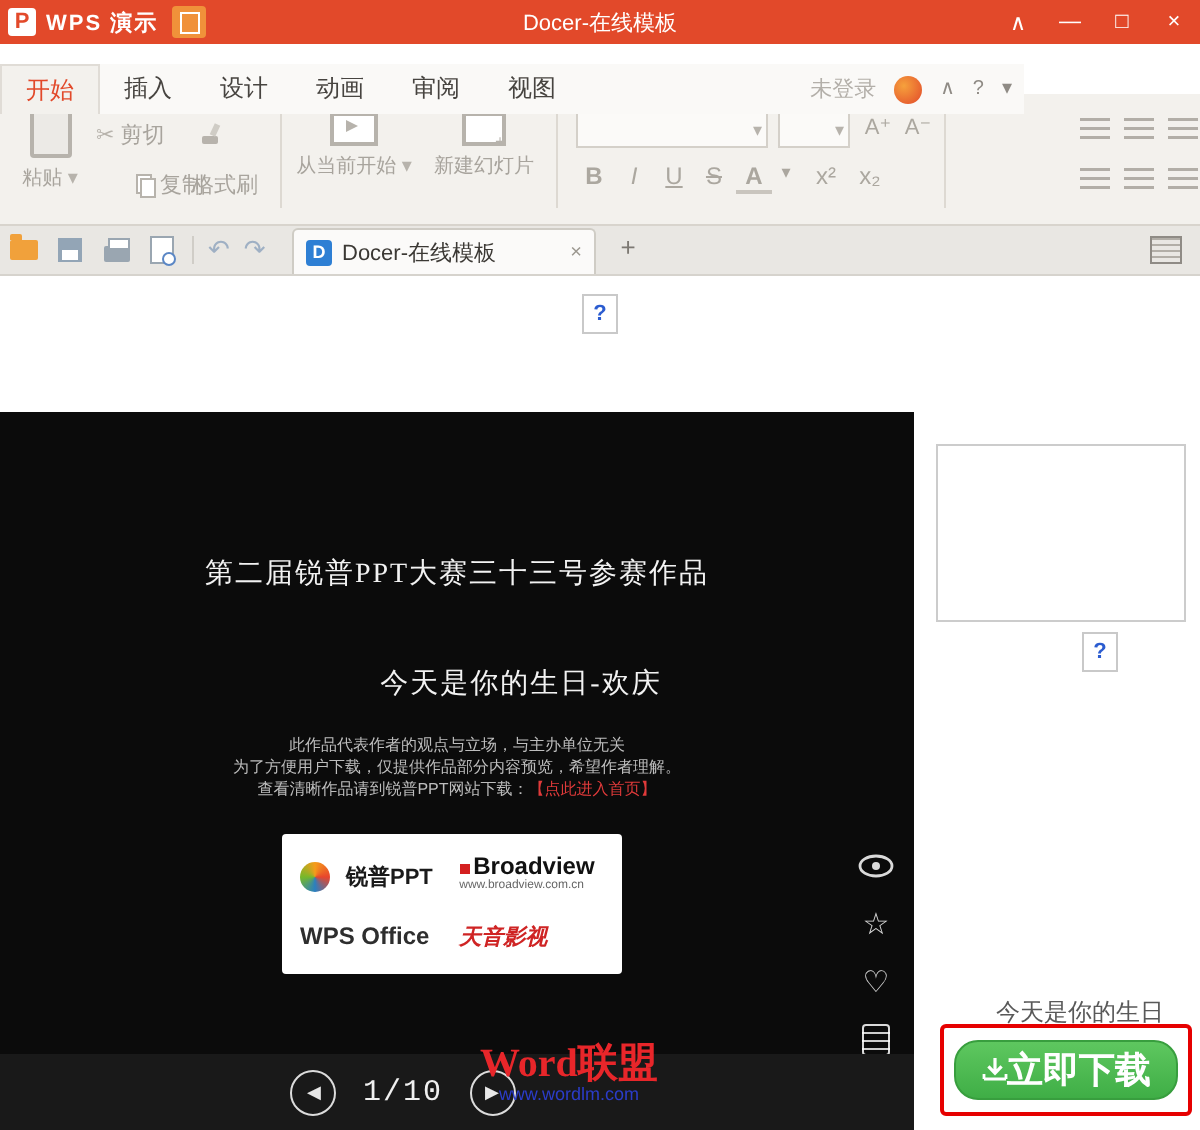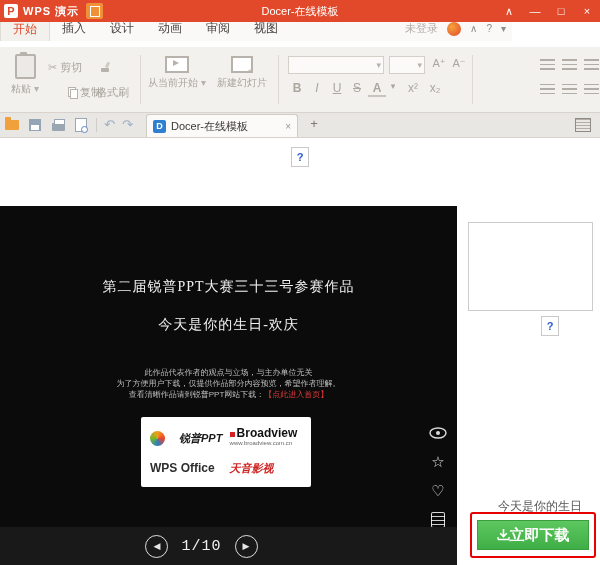--- a/index.html
+++ b/index.html
@@ -14,21 +14,21 @@
   .app-name{font-size:11px;font-weight:bold;letter-spacing:1px;}
   .doc-btn{width:17px;height:16px;background:#f0913a;margin-left:7px;border-radius:2px;
            display:flex;align-items:center;justify-content:center;}
   .doc-btn i{display:block;width:8px;height:9px;border:1px solid #fff;background:transparent;}
   .window-title{position:absolute;left:120px;right:120px;text-align:center;font-size:11px;color:#fff;}
   .win-controls{margin-left:auto;display:flex;height:22px;}
   .win-btn{width:26px;height:22px;display:flex;align-items:center;justify-content:center;
            font-size:11px;color:#fff;}
 
   
-  .menubar{position:absolute;top:16px;left:0;width:512px;height:25px;background:#faf9f7;
+  .menubar{position:absolute;top:32px;left:0;width:512px;height:25px;background:#faf9f7;
            display:flex;align-items:flex-end;z-index:9;}
   .tab{height:25px;line-height:25px;padding:0 12px;font-size:12px;color:#474440;}
   .tab.active{color:#e2492a;background:#f3f1ed;border:1px solid #e0dcd6;border-bottom:none;
               height:24px;line-height:24px;}
   .menu-right{position:absolute;right:6px;top:0;height:25px;display:flex;align-items:center;gap:9px;}
   .login{font-size:11px;color:#b3afa9;}
   .acct-icon{width:14px;height:14px;border-radius:50%;background:radial-gradient(circle at 35% 35%,#f6a13c,#e2492a);}
   .menu-glyph{font-size:10px;color:#8f8b85;}
 
   
@@ -100,21 +100,21 @@
   
   .preview{position:absolute;top:206px;left:0;width:457px;height:359px;background:#0b0b0b;}
   .slide-line{position:absolute;width:100%;text-align:center;color:#f2f2f2;
               font-family:"Liberation Serif","DejaVu Serif",serif;font-size:14px;letter-spacing:1px;}
   .slide-notes{position:absolute;top:161px;width:100%;text-align:center;color:#bdbdbd;
                font-size:8px;line-height:11px;}
   .note-link{color:#e03a3a;}
   .logo-box{position:absolute;left:141px;top:211px;width:170px;height:70px;background:#fff;
             border-radius:2px;display:grid;grid-template-columns:1.1fr 1fr;align-items:center;
             padding:5px 9px;box-sizing:border-box;}
-  .logo-ruipu{display:flex;align-items:center;gap:14px;font-weight:bold;font-size:11px;color:#1a1a1a;font-style:italic;}
+  .logo-ruipu{display:flex;align-items:center;gap:8px;font-weight:bold;font-size:11px;color:#1a1a1a;}
   .ruipu-circle{width:15px;height:15px;border-radius:50%;flex:none;
                 background:conic-gradient(#f59c1a,#e8452c,#2a7fc1,#76b82a,#f59c1a);}
   .logo-broadview{font-weight:bold;font-size:12px;color:#111;line-height:10px;}
   .logo-broadview .red-sq{display:inline-block;width:5px;height:5px;background:#d42020;margin-right:2px;}
   .bv-url{font-size:6px;font-weight:normal;color:#666;letter-spacing:0;}
   .logo-wps{font-weight:bold;font-size:12px;color:#2e2e2e;}
   .logo-media{color:#cf2424;font-weight:bold;font-size:11px;font-style:italic;}
   .viewer-icons{position:absolute;right:10px;top:218px;display:flex;flex-direction:column;gap:11px;
                 align-items:center;color:rgba(255,255,255,.85);}
   .vi{width:18px;height:18px;display:flex;align-items:center;justify-content:center;font-size:15px;}
@@ -130,22 +130,22 @@
   .wm-line1{font-size:20px;font-weight:bold;color:#e8262a;font-family:"Liberation Serif","DejaVu Serif",serif;}
   .wm-line2{font-size:9px;color:#2b3cc9;}
 
   
   .side-panel{position:absolute;left:457px;top:206px;width:143px;height:359px;background:#fff;}
   .panel-card{position:absolute;left:11px;top:16px;width:125px;height:89px;border:1px solid #ccc;background:#fff;box-sizing:border-box;}
   .bi-panel{position:absolute;left:84px;top:110px;}
   .panel-title{position:absolute;left:41px;top:292px;font-size:12px;color:#595959;white-space:nowrap;}
   .download-wrap{position:absolute;left:13px;top:306px;width:122px;height:42px;border:2px solid #e60000;
                  border-radius:3px;display:flex;align-items:center;justify-content:center;box-sizing:content-box;}
-  .download-btn{width:110px;height:28px;background:linear-gradient(#5ec75f,#3fae46);border-radius:0;
-                border:1px solid #389e3e;color:#fff;font-size:15px;font-weight:bold;
+  .download-btn{width:110px;height:28px;background:linear-gradient(#5ec75f,#3fae46);border-radius:12px;
+                border:1px solid #389e3e;color:#fff;font-size:18px;font-weight:bold;
                 display:flex;align-items:center;justify-content:center;cursor:pointer;}
 </style>
 </head>
 <body>
 
 <div class="stage">
 
   <div class="titlebar">
     <span class="app-icon">P</span>
     <span class="app-name">WPS 演示</span>
@@ -270,21 +270,21 @@
     <span class="new-tab">+</span>
     <span class="panel-icon"></span>
   </div>
 
   <div class="content-top">
     <div class="broken-img bi-top">?</div>
   </div>
 
   <div class="preview">
     <div class="slide-line" style="top:72px;">第二届锐普PPT大赛三十三号参赛作品</div>
-    <div class="slide-line" style="top:110px;">今天是你的生日-欢庆</div>
+    <div class="slide-line" style="top:127px;padding-left:32px;">今天是你的生日-欢庆</div>
     <div class="slide-notes">
       <div>此作品代表作者的观点与立场，与主办单位无关</div>
       <div>为了方便用户下载，仅提供作品部分内容预览，希望作者理解。</div>
       <div><span>查看清晰作品请到锐普PPT网站下载：</span><span class="note-link">【点此进入首页】</span></div>
     </div>
     <div class="logo-box">
       <div class="logo-ruipu">
         <span class="ruipu-circle"></span>
         <span>锐普PPT</span>
       </div>
@@ -309,20 +309,24 @@
           <i class="ic-note"></i>
         </span>
     </div>
 
     <div class="preview-bar">
       <span class="nav-circle">◀</span>
       <span class="pager-text">1/10</span>
       <span class="nav-circle">▶</span>
     </div>
 
+    <div class="watermark">
+      <div class="wm-line1">Word联盟</div>
+      <div class="wm-line2">www.wordlm.com</div>
+    </div>
   </div>
 
   <div class="side-panel">
     <div class="panel-card"></div>
     <div class="broken-img bi-panel">?</div>
     <div class="panel-title">今天是你的生日</div>
     <div class="download-wrap">
       <div class="download-btn">
         <svg width="13" height="13" viewBox="0 0 13 13">
             <path d="M6.5 0 v7 M3.2 4.2 L6.5 7.6 L9.8 4.2" stroke="#fff" stroke-width="1.6" fill="none"></path>

